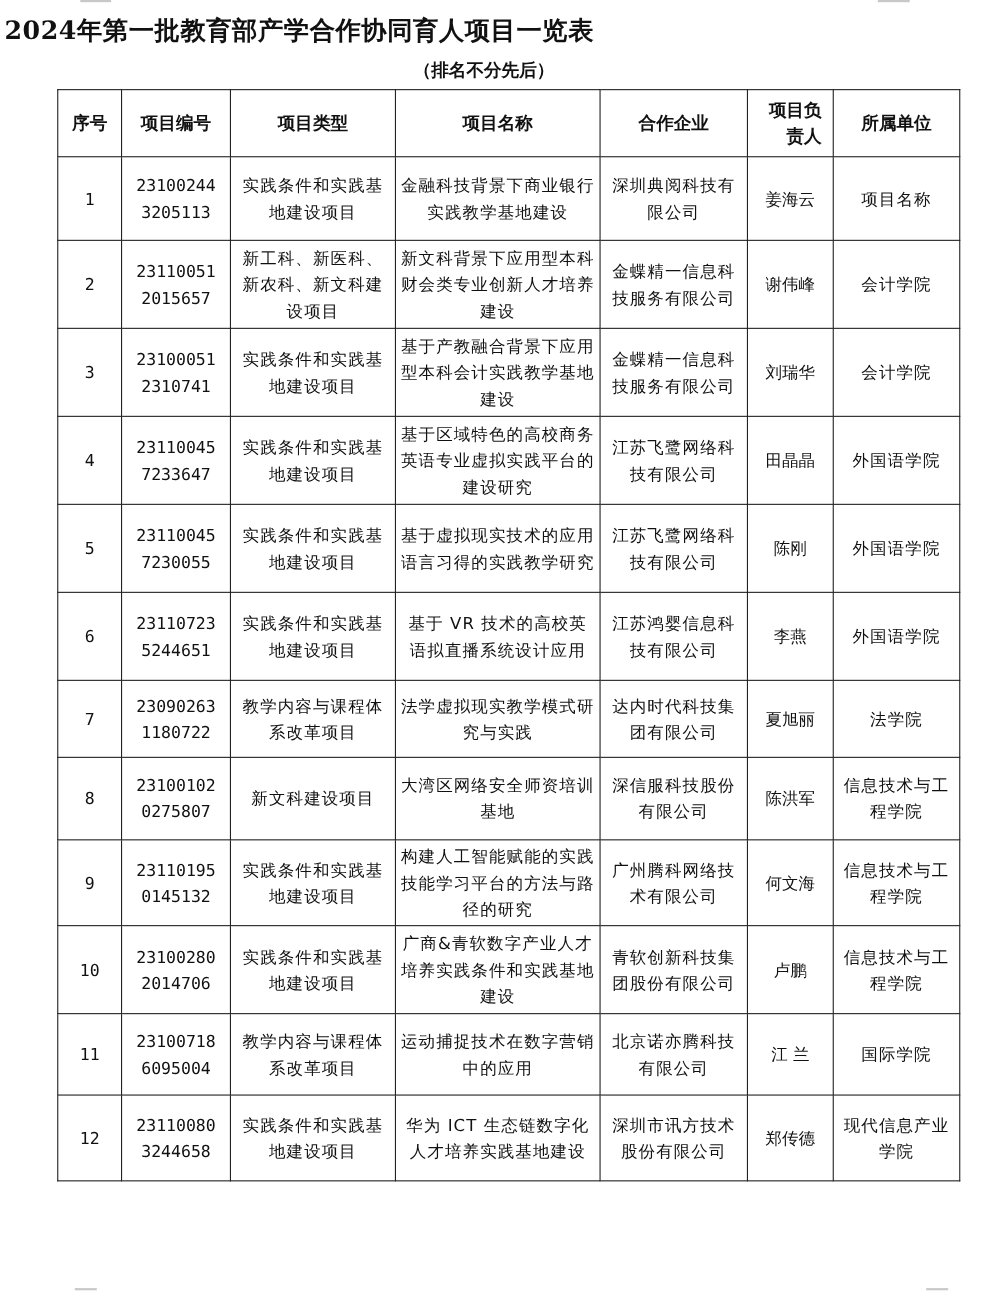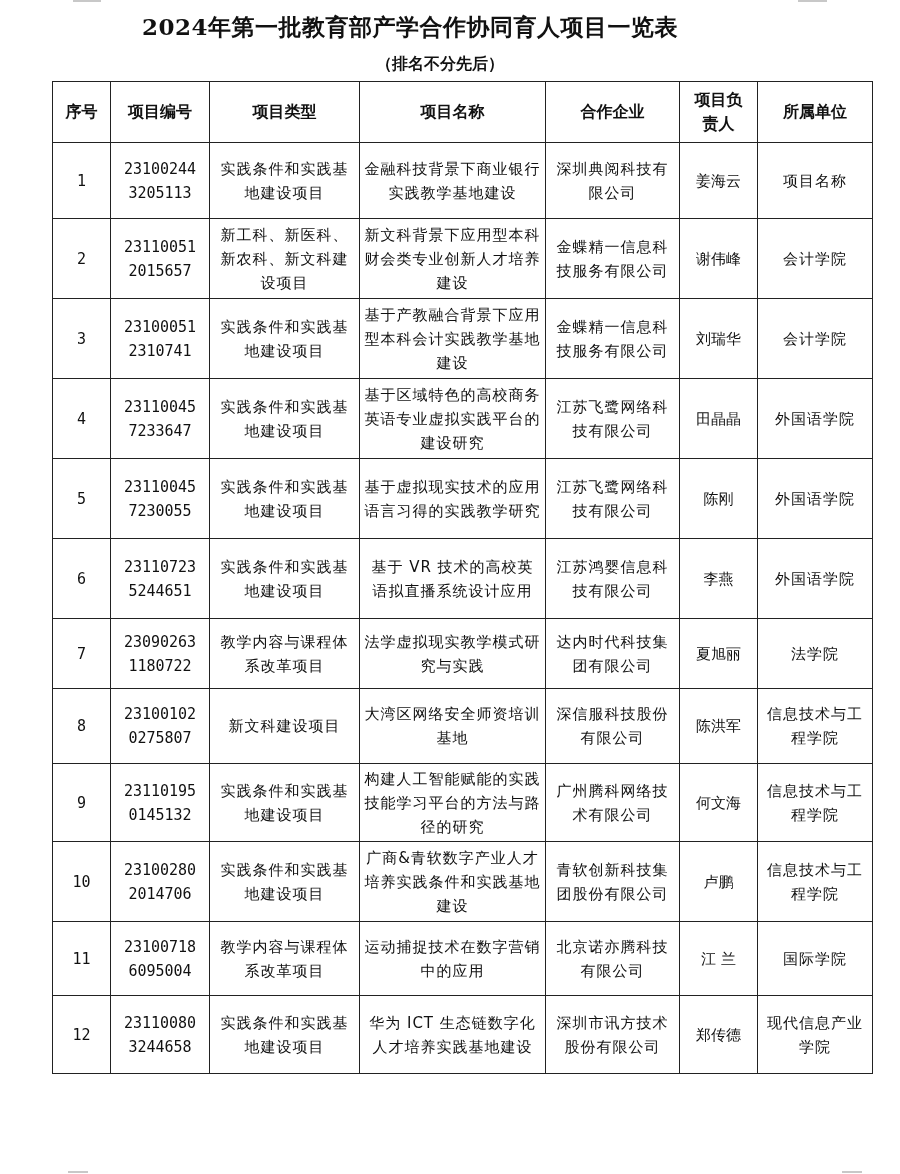--- a/index.html
+++ b/index.html
@@ -8,22 +8,22 @@
       font-family: "DejaVu Sans", "Liberation Sans", sans-serif;
       color: #111;
     }
     .corner { position: absolute; height: 2px; background: #c8c8c8; }
     .corner.tl { left: 73px; top: 0; width: 28px; }
     .corner.tr { left: 798px; top: 0; width: 29px; }
     .corner.bl { left: 68px; top: 1171px; width: 20px; }
     .corner.br { left: 842px; top: 1171px; width: 20px; }
 
     .title {
-      position: absolute; left: 16px; top: 12px; width: 788px;
-      text-align: center;
+      position: absolute; left: 4px; top: 12px; width: 788px;
+      text-align: left;
       font-family: "DejaVu Serif", "Liberation Serif", serif;
       font-weight: bold; font-size: 23px; letter-spacing: 0.5px;
       color: #111;
     }
     .subtitle {
       position: absolute; left: 0; top: 54px; width: 880px;
       text-align: center;
       font-weight: bold; font-size: 16px; color: #111;
     }
 
@@ -69,21 +69,21 @@
     <col style="width:78px">
     <col style="width:115px">
   </colgroup>
   <thead>
     <tr>
       <th>序号</th>
       <th>项目编号</th>
       <th>项目类型</th>
       <th>项目名称</th>
       <th>合作企业</th>
-      <th style="padding:0 10px;">项目负责人</th>
+      <th style="padding:0 10px;text-align:right;">项目负责人</th>
       <th>所属单位</th>
     </tr>
   </thead>
   <tbody id="tbody">
       <tr style="height: 76px;">
         <td class="num">1</td>
         <td class="code">23100244<br>3205113</td>
         <td class="type">实践条件和实践基地建设项目</td>
         <td class="name">金融科技背景下商业银行实践教学基地建设</td>
         <td class="comp">深圳典阅科技有限公司</td>

